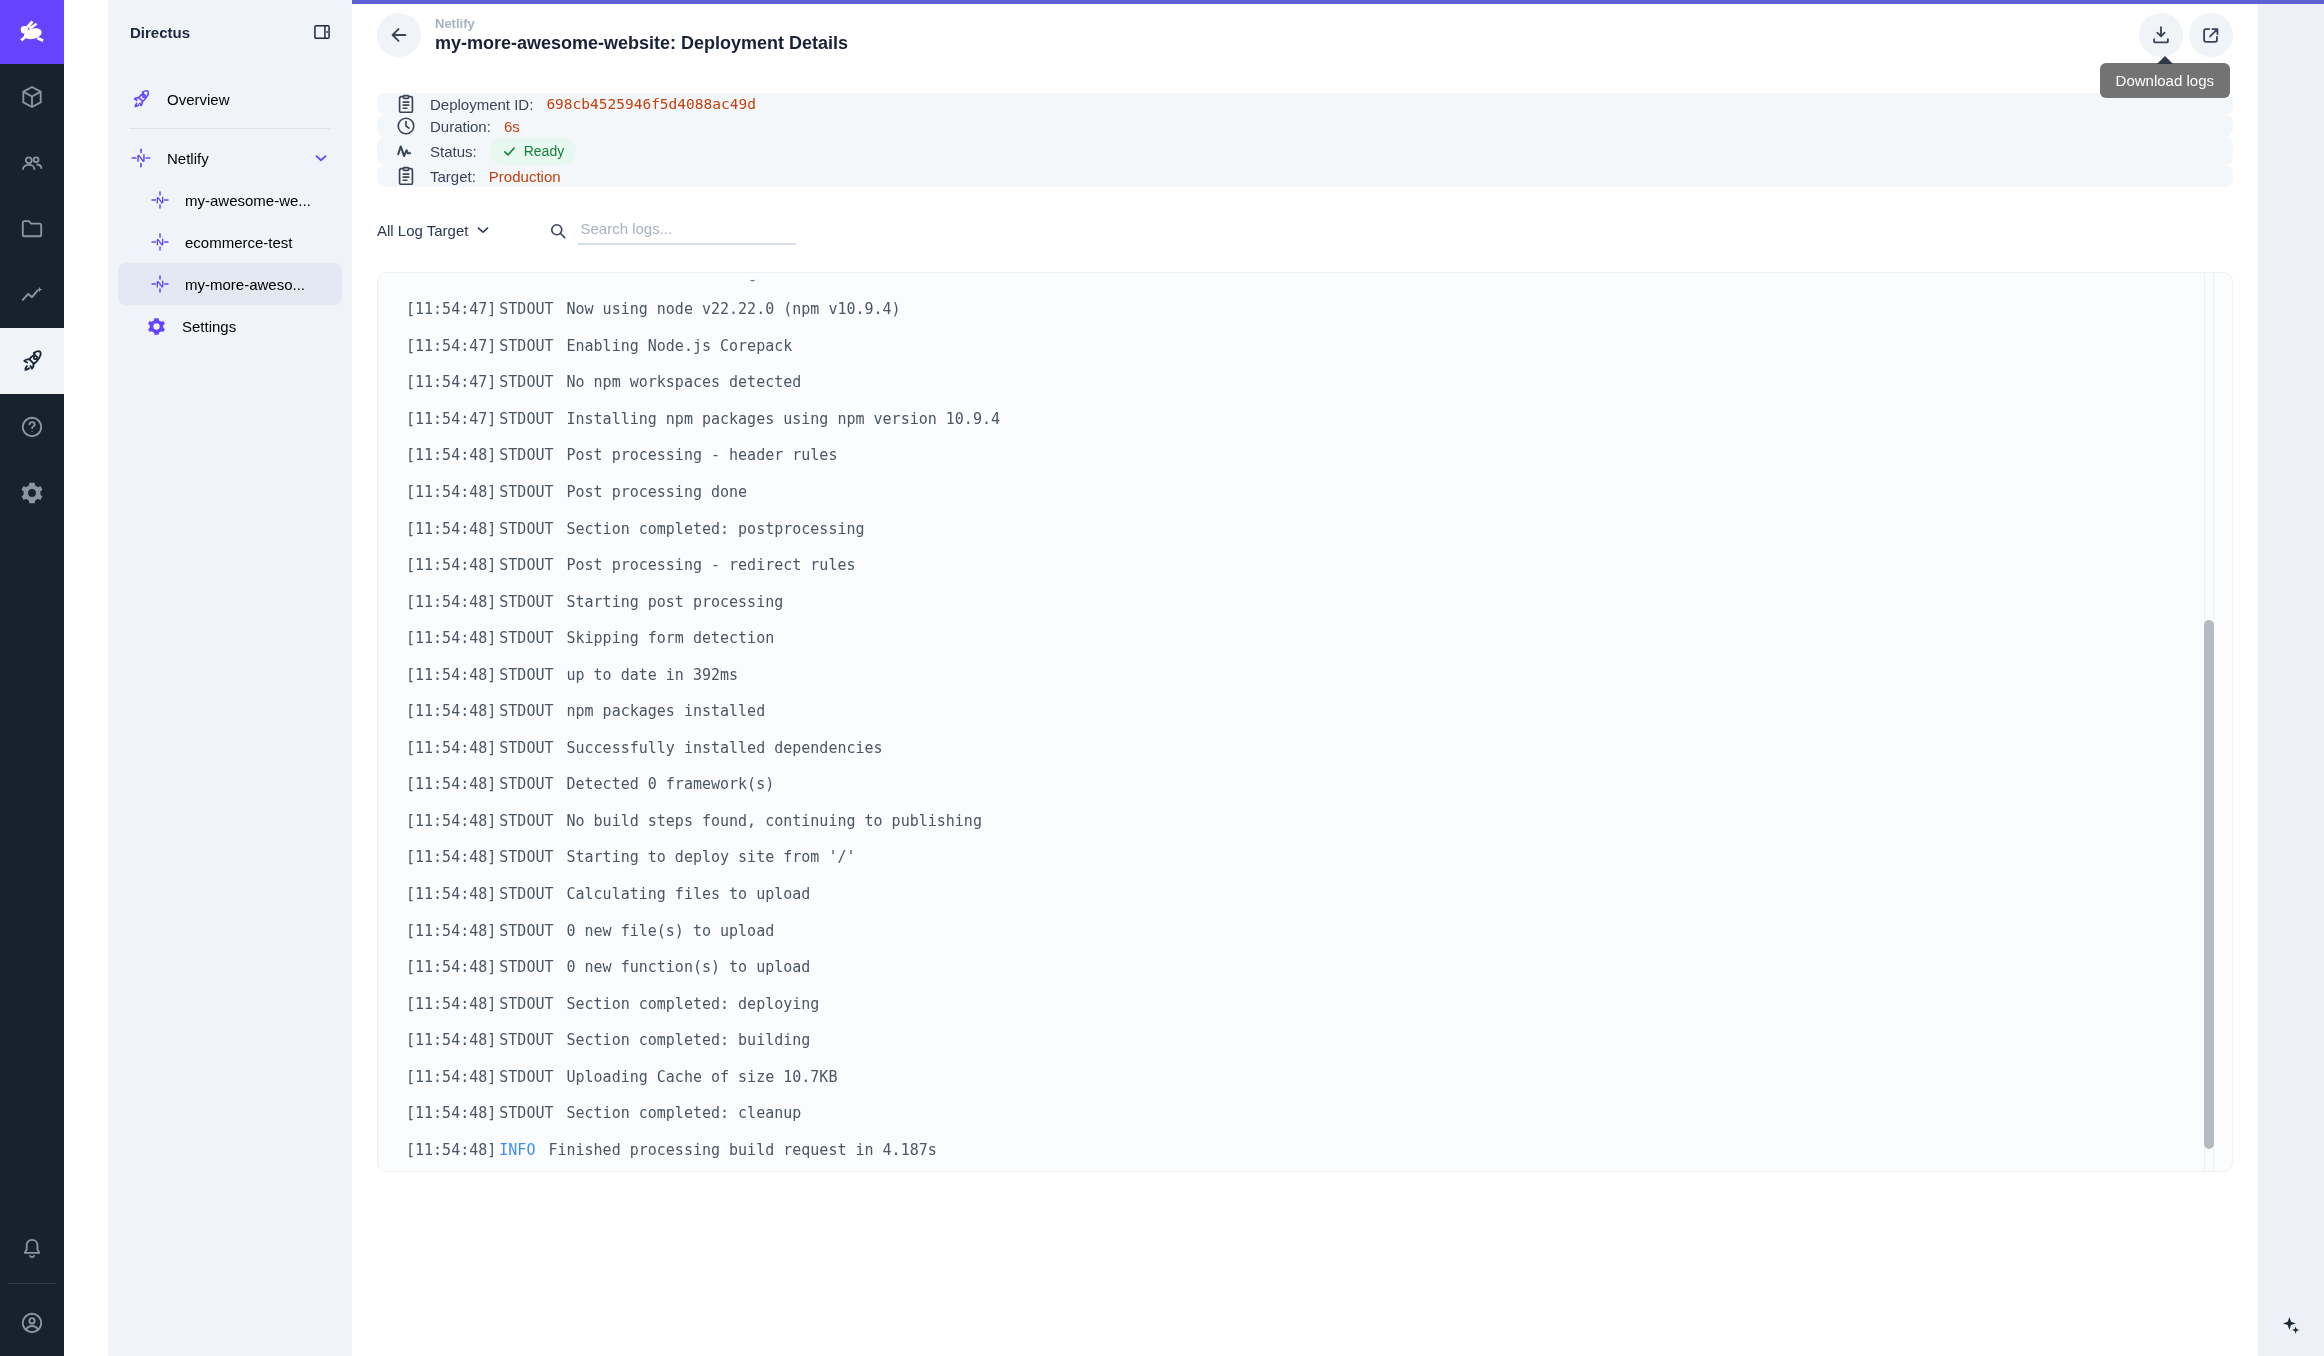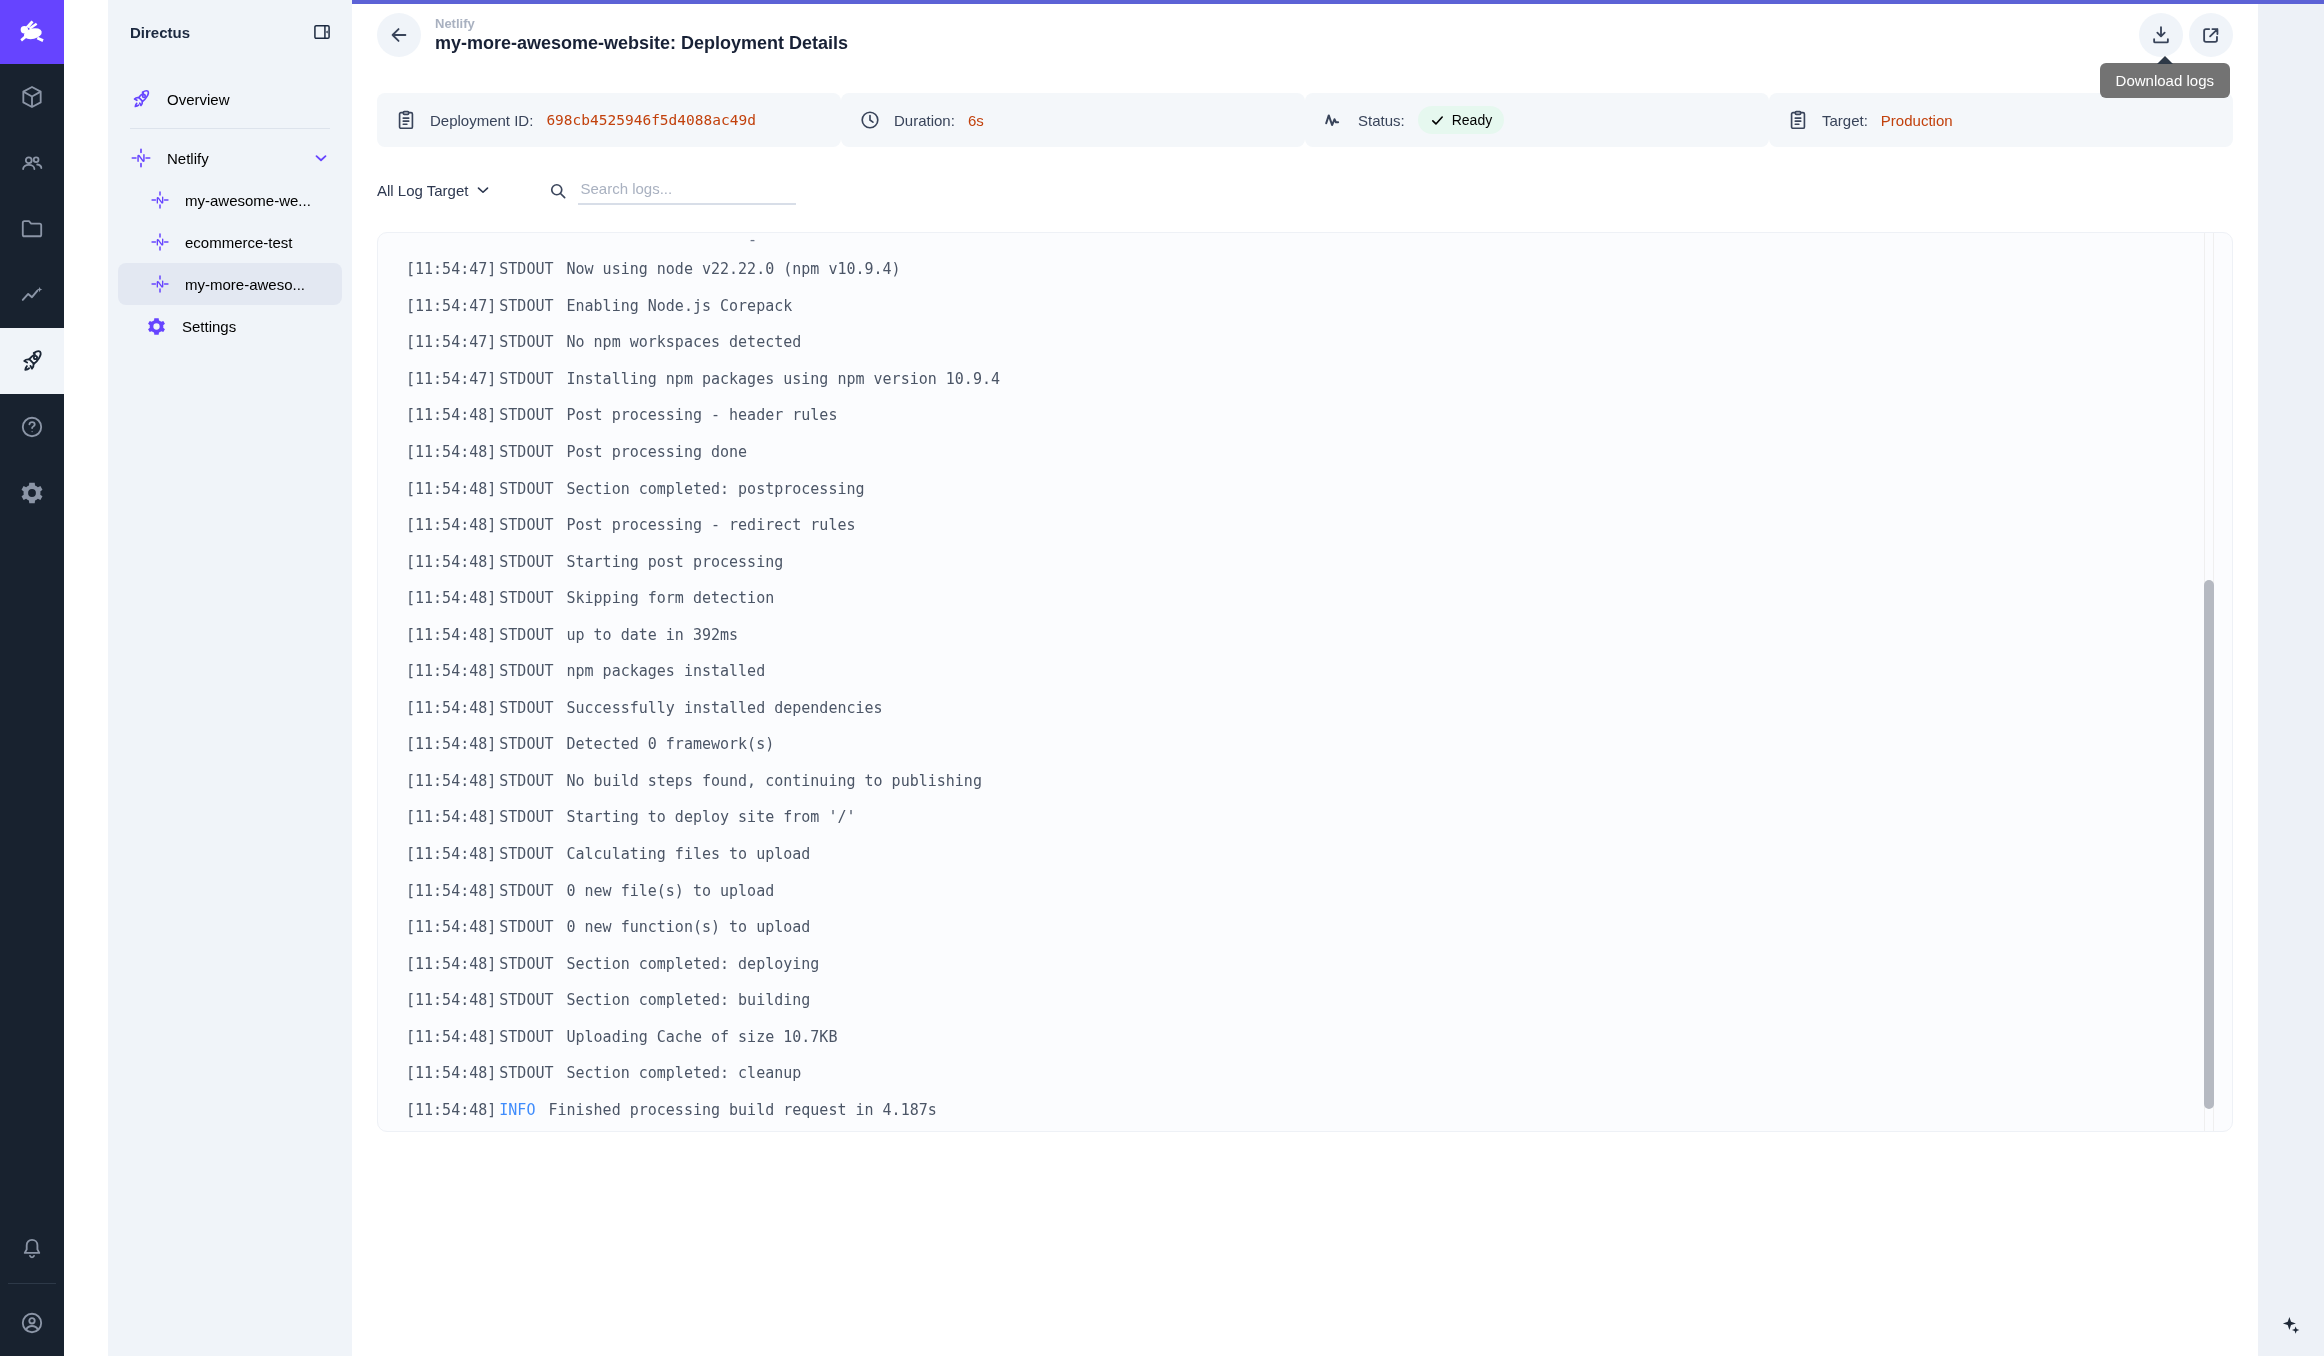--- a/index.html
+++ b/index.html
@@ -89,34 +89,34 @@
     font-size:15px; padding:9px 16px; border-radius:6px;
     z-index:30; white-space:nowrap;
   }
   .tooltip::before {
     content:""; position:absolute; top:-7px; left:50%; margin-left:-8px;
     border:8px solid transparent; border-top:none;
     border-bottom:8px solid #2e3947;
   }
 
   
-  .cards { display:flex; gap:0; margin-top:27px; }
+  .cards { display:flex; gap:0; margin-top:27px;flex-direction:column; }
   .card {
     flex:1; height:54px;
     background:#f4f7fa; border-radius:8px;
     display:flex; align-items:center; gap:13px;
     padding:0 18px;
   }
   .card-icon { color:#39445a; flex-shrink:0; }
   .card-label { font-size:15px; color:#39445a; }
   .card-value { font-size:15px; color:#c2410c; }
   .card-value.mono { font-family:"DejaVu Sans Mono", monospace; font-size:14.5px; }
   .badge {
     display:flex; align-items:center; gap:7px;
-    background:#e6f8ef; color:#000000;
+    background:#e6f8ef; color:#15803d;
     font-size:14px; padding:6px 12px; border-radius:14px;
   }
 
   
   .filter-row { margin-top:23px; height:40px; display:flex; align-items:center; }
   .level-dd {
     display:flex; align-items:center; gap:6px;
     font-size:15px; color:#2d3850; cursor:pointer;
   }
   .search-group { display:flex; align-items:flex-end; gap:10px; margin-left:56px; }

